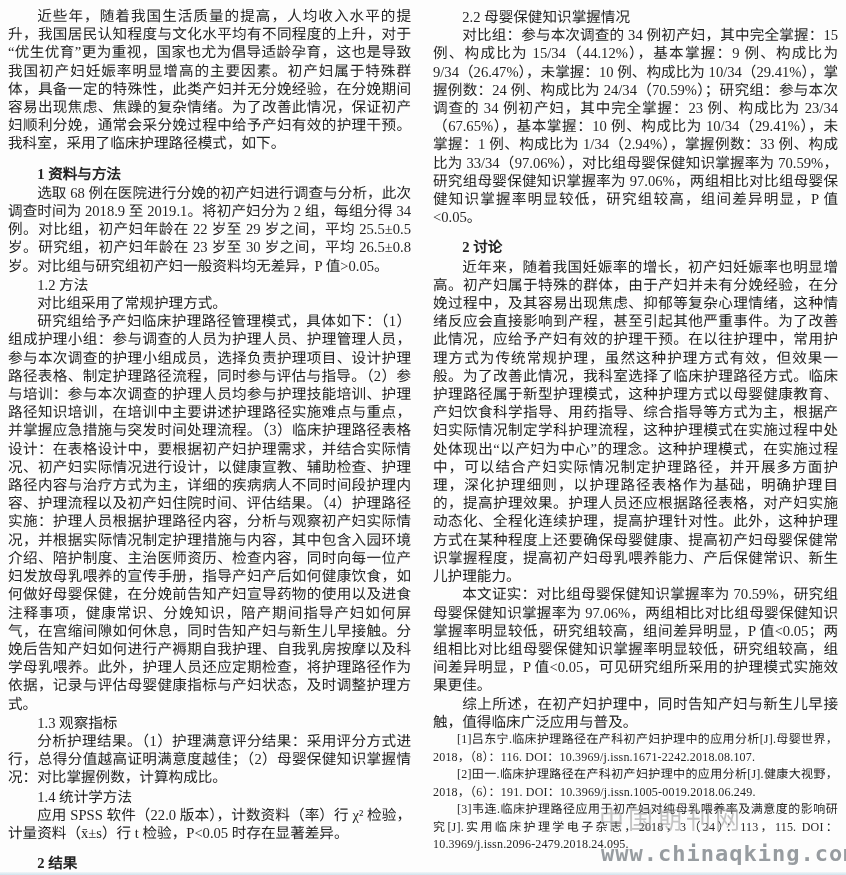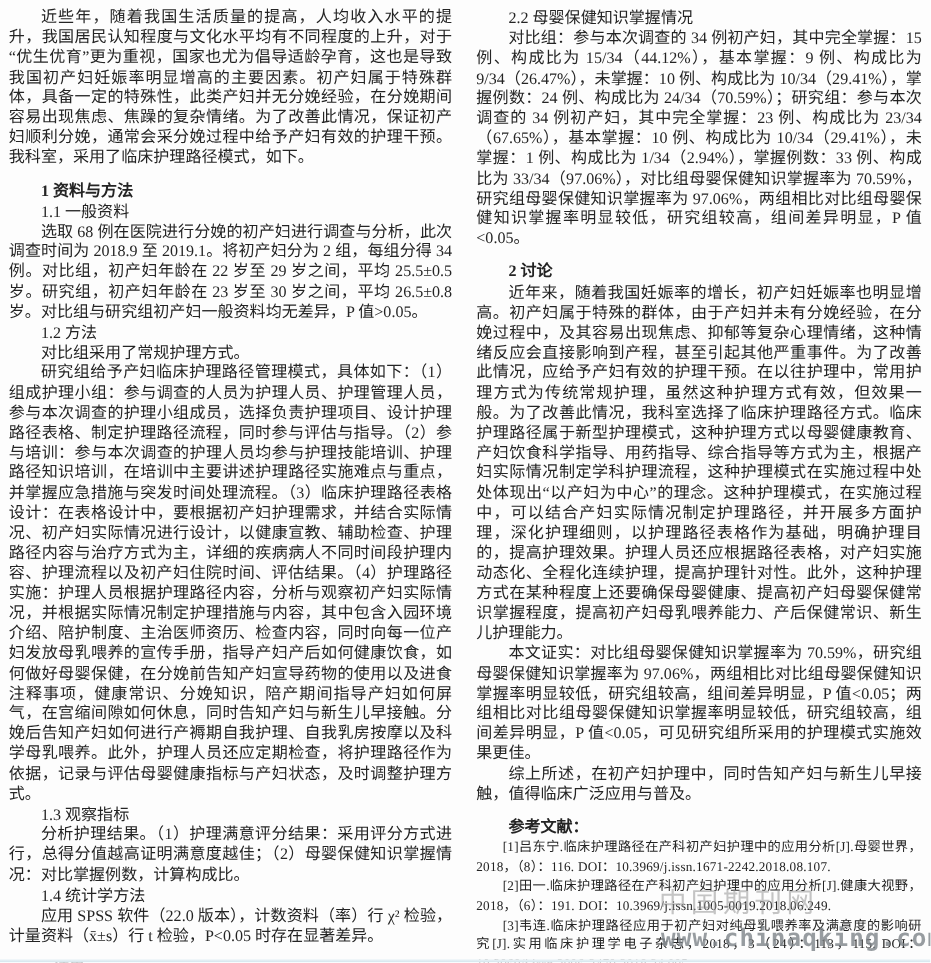--- a/index.html
+++ b/index.html
@@ -42,40 +42,38 @@
     background:linear-gradient(#f0f6f9,#cfe3ec);
   }
 </style>
 </head>
 <body>
 
 <div class="page">
   <div class="column col-left">
       <p class="blk blk-p">近些年，随着我国生活质量的提高，人均收入水平的提升，我国居民认知程度与文化水平均有不同程度的上升，对于“优生优育”更为重视，国家也尤为倡导适龄孕育，这也是导致我国初产妇妊娠率明显增高的主要因素。初产妇属于特殊群体，具备一定的特殊性，此类产妇并无分娩经验，在分娩期间容易出现焦虑、焦躁的复杂情绪。为了改善此情况，保证初产妇顺利分娩，通常会采分娩过程中给予产妇有效的护理干预。我科室，采用了临床护理路径模式，如下。</p>
       <p class="blk blk-h1">1 资料与方法</p>
-      <p class="blk blk-h2">1.1 一般资料</p>
       <p class="blk blk-p">选取 68 例在医院进行分娩的初产妇进行调查与分析，此次调查时间为 2018.9 至 2019.1。将初产妇分为 2 组，每组分得 34 例。对比组，初产妇年龄在 22 岁至 29 岁之间，平均 25.5±0.5 岁。研究组，初产妇年龄在 23 岁至 30 岁之间，平均 26.5±0.8 岁。对比组与研究组初产妇一般资料均无差异，P 值&gt;0.05。</p>
       <p class="blk blk-h2">1.2 方法</p>
       <p class="blk blk-p">对比组采用了常规护理方式。</p>
       <p class="blk blk-p">研究组给予产妇临床护理路径管理模式，具体如下：（1）组成护理小组：参与调查的人员为护理人员、护理管理人员，参与本次调查的护理小组成员，选择负责护理项目、设计护理路径表格、制定护理路径流程，同时参与评估与指导。（2）参与培训：参与本次调查的护理人员均参与护理技能培训、护理路径知识培训，在培训中主要讲述护理路径实施难点与重点，并掌握应急措施与突发时间处理流程。（3）临床护理路径表格设计：在表格设计中，要根据初产妇护理需求，并结合实际情况、初产妇实际情况进行设计，以健康宣教、辅助检查、护理路径内容与治疗方式为主，详细的疾病病人不同时间段护理内容、护理流程以及初产妇住院时间、评估结果。（4）护理路径实施：护理人员根据护理路径内容，分析与观察初产妇实际情况，并根据实际情况制定护理措施与内容，其中包含入园环境介绍、陪护制度、主治医师资历、检查内容，同时向每一位产妇发放母乳喂养的宣传手册，指导产妇产后如何健康饮食，如何做好母婴保健，在分娩前告知产妇宣导药物的使用以及进食注释事项，健康常识、分娩知识，陪产期间指导产妇如何屏气，在宫缩间隙如何休息，同时告知产妇与新生儿早接触。分娩后告知产妇如何进行产褥期自我护理、自我乳房按摩以及科学母乳喂养。此外，护理人员还应定期检查，将护理路径作为依据，记录与评估母婴健康指标与产妇状态，及时调整护理方式。</p>
       <p class="blk blk-h2">1.3 观察指标</p>
       <p class="blk blk-p">分析护理结果。（1）护理满意评分结果：采用评分方式进行，总得分值越高证明满意度越佳；（2）母婴保健知识掌握情况：对比掌握例数，计算构成比。</p>
       <p class="blk blk-h2">1.4 统计学方法</p>
       <p class="blk blk-p">应用 SPSS 软件（22.0 版本），计数资料（率）行 χ² 检验，计量资料（x̄±s）行 t 检验，P&lt;0.05 时存在显著差异。</p>
       <p class="blk blk-h1">2 结果</p>
       <p class="blk blk-h2">2.1 护理满意评分结果</p>
     </div>
   <div class="column col-right">
       <p class="blk blk-h2">2.2 母婴保健知识掌握情况</p>
       <p class="blk blk-p">对比组：参与本次调查的 34 例初产妇，其中完全掌握：15 例、构成比为 15/34（44.12%），基本掌握：9 例、构成比为 9/34（26.47%），未掌握：10 例、构成比为 10/34（29.41%），掌握例数：24 例、构成比为 24/34（70.59%）；研究组：参与本次调查的 34 例初产妇，其中完全掌握：23 例、构成比为 23/34（67.65%），基本掌握：10 例、构成比为 10/34（29.41%），未掌握：1 例、构成比为 1/34（2.94%），掌握例数：33 例、构成比为 33/34（97.06%），对比组母婴保健知识掌握率为 70.59%，研究组母婴保健知识掌握率为 97.06%，两组相比对比组母婴保健知识掌握率明显较低，研究组较高，组间差异明显，P 值&lt;0.05。</p>
       <p class="blk blk-h1">2 讨论</p>
       <p class="blk blk-p">近年来，随着我国妊娠率的增长，初产妇妊娠率也明显增高。初产妇属于特殊的群体，由于产妇并未有分娩经验，在分娩过程中，及其容易出现焦虑、抑郁等复杂心理情绪，这种情绪反应会直接影响到产程，甚至引起其他严重事件。为了改善此情况，应给予产妇有效的护理干预。在以往护理中，常用护理方式为传统常规护理，虽然这种护理方式有效，但效果一般。为了改善此情况，我科室选择了临床护理路径方式。临床护理路径属于新型护理模式，这种护理方式以母婴健康教育、产妇饮食科学指导、用药指导、综合指导等方式为主，根据产妇实际情况制定学科护理流程，这种护理模式在实施过程中处处体现出“以产妇为中心”的理念。这种护理模式，在实施过程中，可以结合产妇实际情况制定护理路径，并开展多方面护理，深化护理细则，以护理路径表格作为基础，明确护理目的，提高护理效果。护理人员还应根据路径表格，对产妇实施动态化、全程化连续护理，提高护理针对性。此外，这种护理方式在某种程度上还要确保母婴健康、提高初产妇母婴保健常识掌握程度，提高初产妇母乳喂养能力、产后保健常识、新生儿护理能力。</p>
       <p class="blk blk-p">本文证实：对比组母婴保健知识掌握率为 70.59%，研究组母婴保健知识掌握率为 97.06%，两组相比对比组母婴保健知识掌握率明显较低，研究组较高，组间差异明显，P 值&lt;0.05；两组相比对比组母婴保健知识掌握率明显较低，研究组较高，组间差异明显，P 值&lt;0.05，可见研究组所采用的护理模式实施效果更佳。</p>
       <p class="blk blk-p">综上所述，在初产妇护理中，同时告知产妇与新生儿早接触，值得临床广泛应用与普及。</p>
-      <p class="blk blk-h1">参考文献：</p>
       <p class="blk blk-ref">[1]吕东宁.临床护理路径在产科初产妇护理中的应用分析[J].母婴世界，2018，（8）：116. DOI：10.3969/j.issn.1671-2242.2018.08.107.</p>
       <p class="blk blk-ref">[2]田一.临床护理路径在产科初产妇护理中的应用分析[J].健康大视野，2018，（6）：191. DOI：10.3969/j.issn.1005-0019.2018.06.249.</p>
       <p class="blk blk-ref">[3]韦连.临床护理路径应用于初产妇对纯母乳喂养率及满意度的影响研究[J].实用临床护理学电子杂志，2018，3（24）：113，115. DOI：10.3969/j.issn.2096-2479.2018.24.095.</p>
     </div>
 
   <div class="wm-name">中国期刊网</div>
   <div class="wm-url">www.chinaqking.com</div>
 
   <div class="bottom-edge"></div>
 </div>

